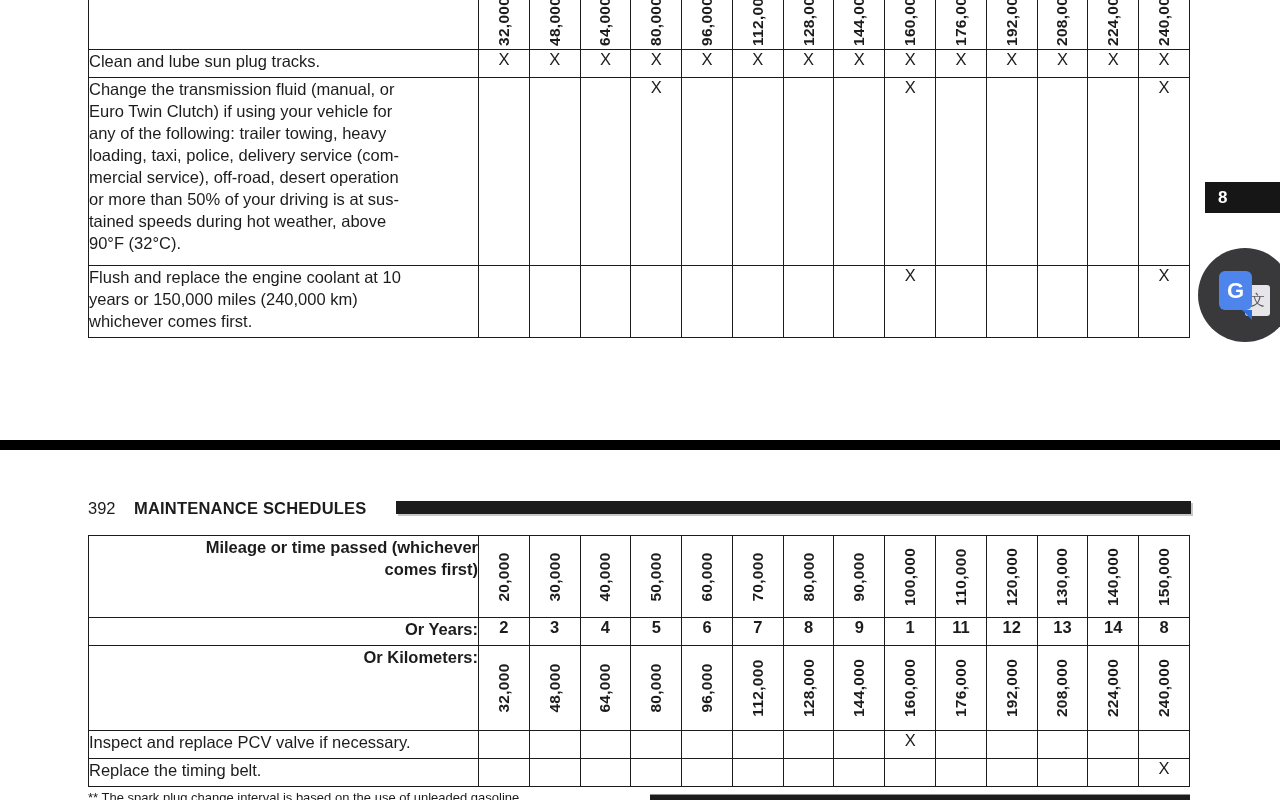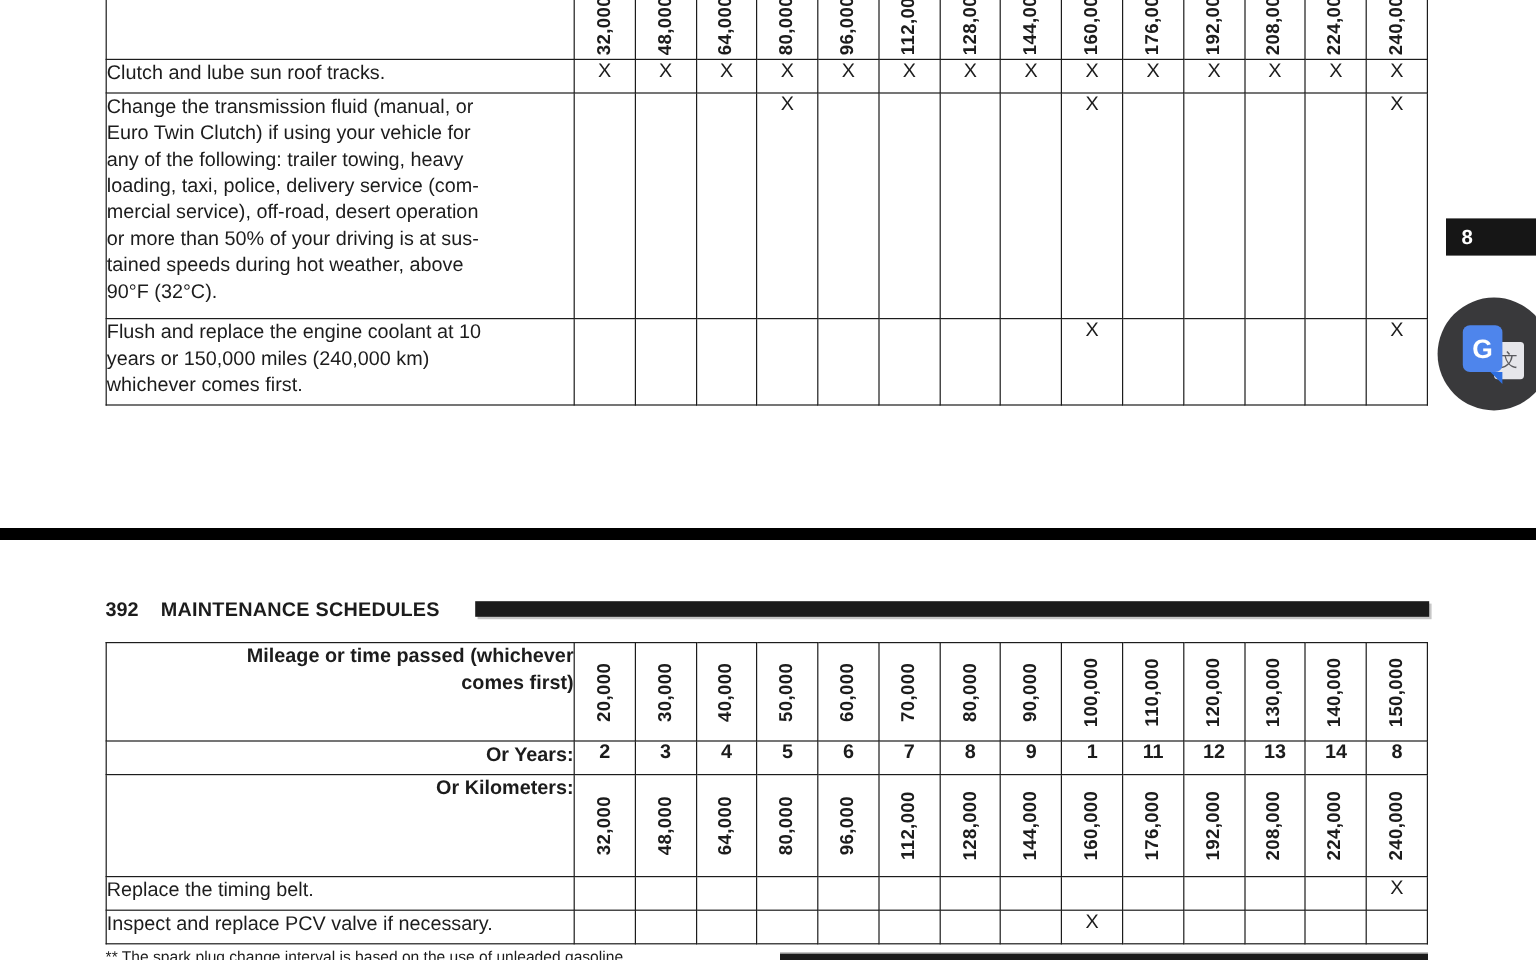--- a/index.html
+++ b/index.html
@@ -23,21 +23,21 @@
     position:absolute;white-space:nowrap;font-weight:bold;
     font-size:15.5px;line-height:16px;letter-spacing:.3px;
     left:calc(50% + 8px);bottom:3px;
     transform-origin:0 100%;transform:rotate(-90deg);
   }
   .rc.mid .vt{bottom:50%;transform:rotate(-90deg) translateX(-50%);}
   #top-table{left:88px;top:-2px;width:1102px;}
   #bottom-table{left:88px;top:535px;width:1102px;padding-left:28px;}
   
   .divider{position:absolute;left:0;top:440px;width:1280px;height:10px;background:#000;}
-  .pgnum{position:absolute;left:88px;top:499px;font-size:16.5px;font-weight:bold;line-height:18px;}
+  .pgnum{position:absolute;left:88px;top:499px;font-size:16.5px;font-weight:normal;line-height:18px;}
   .secttl{position:absolute;left:134px;top:499px;font-size:16.5px;font-weight:bold;line-height:18px;letter-spacing:.2px;}
   .sectbar{position:absolute;left:396px;top:501px;width:795px;height:13px;background:#1c1c1c;box-shadow:2px 2px 0 rgba(130,130,130,.45);}
   .footnote{
     position:absolute;left:88px;top:787px;width:640px;height:13px;overflow:hidden;
     font-size:13px;line-height:22px;color:#1c1c1c;white-space:nowrap;
   }
   .botbar{position:absolute;left:650px;top:794px;width:540px;height:6px;background:#1c1c1c;border-top:1px solid #8f8f8f;}
   .chaptab{
     position:absolute;left:1205px;top:182px;width:75px;height:31px;background:#161616;
     color:#fff;font-size:17px;font-weight:bold;display:flex;align-items:center;padding-left:13px;box-sizing:border-box;
@@ -115,21 +115,21 @@
           <span class="vt">208,000</span>
         </td>
         <td class="rc clip">
           <span class="vt">224,000</span>
         </td>
         <td class="rc clip">
           <span class="vt">240,000</span>
         </td>
       </tr>
       <tr style="height: 28px;">
-        <td class="lbl">Clutch and lube sun roof tracks.</td>
+        <td class="lbl">Clean and lube sun plug tracks.</td>
         <td class="mk">X</td>
         <td class="mk">X</td>
         <td class="mk">X</td>
         <td class="mk">X</td>
         <td class="mk">X</td>
         <td class="mk">X</td>
         <td class="mk">X</td>
         <td class="mk">X</td>
         <td class="mk">X</td>
         <td class="mk">X</td>
@@ -311,52 +311,52 @@
           <span class="vt">208,000</span>
         </td>
         <td class="rc mid">
           <span class="vt">224,000</span>
         </td>
         <td class="rc mid">
           <span class="vt">240,000</span>
         </td>
       </tr>
       <tr style="height: 28px;">
+        <td class="lbl">Inspect and replace PCV valve if necessary.</td>
+        <td class="mk"></td>
+        <td class="mk"></td>
+        <td class="mk"></td>
+        <td class="mk"></td>
+        <td class="mk"></td>
+        <td class="mk"></td>
+        <td class="mk"></td>
+        <td class="mk"></td>
+        <td class="mk">X</td>
+        <td class="mk"></td>
+        <td class="mk"></td>
+        <td class="mk"></td>
+        <td class="mk"></td>
+        <td class="mk"></td>
+      </tr>
+      <tr style="height: 28px;">
         <td class="lbl">Replace the timing belt.</td>
         <td class="mk"></td>
         <td class="mk"></td>
         <td class="mk"></td>
         <td class="mk"></td>
         <td class="mk"></td>
         <td class="mk"></td>
         <td class="mk"></td>
         <td class="mk"></td>
         <td class="mk"></td>
         <td class="mk"></td>
         <td class="mk"></td>
         <td class="mk"></td>
         <td class="mk"></td>
         <td class="mk">X</td>
-      </tr>
-      <tr style="height: 28px;">
-        <td class="lbl">Inspect and replace PCV valve if necessary.</td>
-        <td class="mk"></td>
-        <td class="mk"></td>
-        <td class="mk"></td>
-        <td class="mk"></td>
-        <td class="mk"></td>
-        <td class="mk"></td>
-        <td class="mk"></td>
-        <td class="mk"></td>
-        <td class="mk">X</td>
-        <td class="mk"></td>
-        <td class="mk"></td>
-        <td class="mk"></td>
-        <td class="mk"></td>
-        <td class="mk"></td>
       </tr>
     </tbody>
 </table>
 
 <div class="footnote">** The spark plug change interval is based on the use of unleaded gasoline.</div>
 
 <div class="botbar"></div>
 
 <div class="chaptab">
   <span>8</span>

